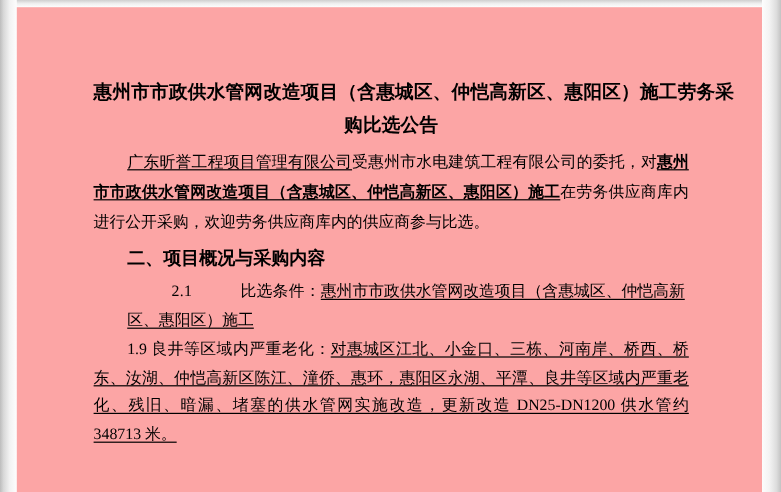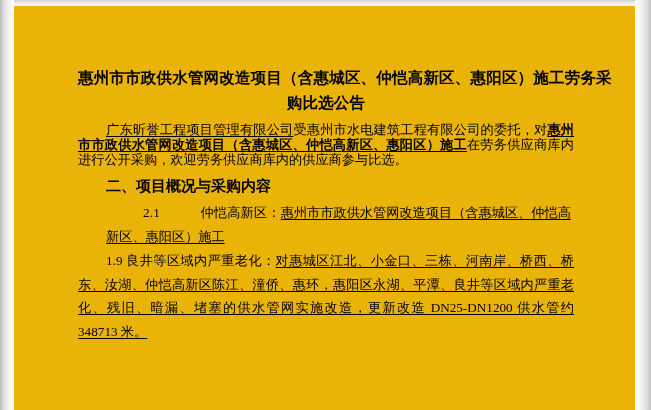--- a/index.html
+++ b/index.html
@@ -11,21 +11,21 @@
     height: 410px;
     background: #ffffff;
     font-family: "Liberation Serif", "DejaVu Serif", serif;
     color: #000000;
     overflow: hidden;
   }
   .page {
     position: relative;
     width: 651px;
     height: 410px;
-    background: #eab308;
+    background: #fca5a5;
     box-sizing: border-box;
   }
   
   .edge-left {
     position: absolute;
     left: 0; top: 0;
     width: 14px; height: 410px;
     background: linear-gradient(to right, #bdbdbd 0px, #d8d8d8 3px, #f2f2f2 8px, #fdfdfd 14px);
   }
   .edge-right {
@@ -56,33 +56,32 @@
     margin: 0 0 4px 0;
   }
   .title-line1 {
     display: block;
     text-align: justify;
     text-align-last: justify;
     white-space: nowrap;
   }
   .title-line2 {
     display: block;
-    font-family: Liberation Mono, monospace;
   }
   .heading {
     font-family: "Liberation Serif", "DejaVu Serif", serif;
     font-weight: bold;
     font-size: 15px;
     line-height: 26px;
     margin: 6px 0 2px 0;
     padding-left: 28px;
   }
   .para {
     font-size: 13.2px;
-    line-height: 15px;
+    line-height: 25px;
     margin: 0;
     text-align: justify;
     text-indent: 0;
   }
   .first-indent {
     display: inline-block;
     width: 28px;
   }
   .u {
     text-decoration: underline;
@@ -133,19 +132,19 @@
     <h1 class="doc-title">
       <span class="title-line1">惠州市市政供水管网改造项目（含惠城区、仲恺高新区、惠阳区）施工劳务采</span>
       <span class="title-line2">购比选公告</span>
     </h1>
 
 
     <p class="para"><span class="first-indent"></span><span class="u">广东昕誉工程项目管理有限公司</span><span>受惠州市水电建筑工程有限公司的委托，对</span><span class="u b">惠州市市政供水管网改造项目（含惠城区、仲恺高新区、惠阳区）施工</span><span>在劳务供应商库内进行公开采购，欢迎劳务供应商库内的供应商参与比选。</span></p>
 
     <h2 class="heading">二、项目概况与采购内容</h2>
 
-    <p class="item"><span class="item-label">2.1</span>&nbsp;<span class="item-label">仲恺高新区：</span><span class="item-val">惠州市市政供水管网改造项目（含惠城区、仲恺高新区、惠阳区）施工</span></p>
+    <p class="item"><span class="item-label">2.1</span>&nbsp;<span class="item-label">比选条件：</span><span class="item-val">惠州市市政供水管网改造项目（含惠城区、仲恺高新区、惠阳区）施工</span></p>
 
 
     <p class="block"><span class="lead"></span><span>1.9</span>&nbsp;<span>良井等区域内严重老化：</span><span class="u-all">对惠城区江北、小金口、三栋、河南岸、桥西、桥东、汝湖、仲恺高新区陈江、潼侨、惠环，惠阳区永湖、平潭、良井等区域内严重老化、残旧、暗漏、堵塞的供水管网实施改造，更新改造 DN25-DN1200 供水管约 348713 米。</span></p>
 
   </div>
 </div>
 
 </body></html>

